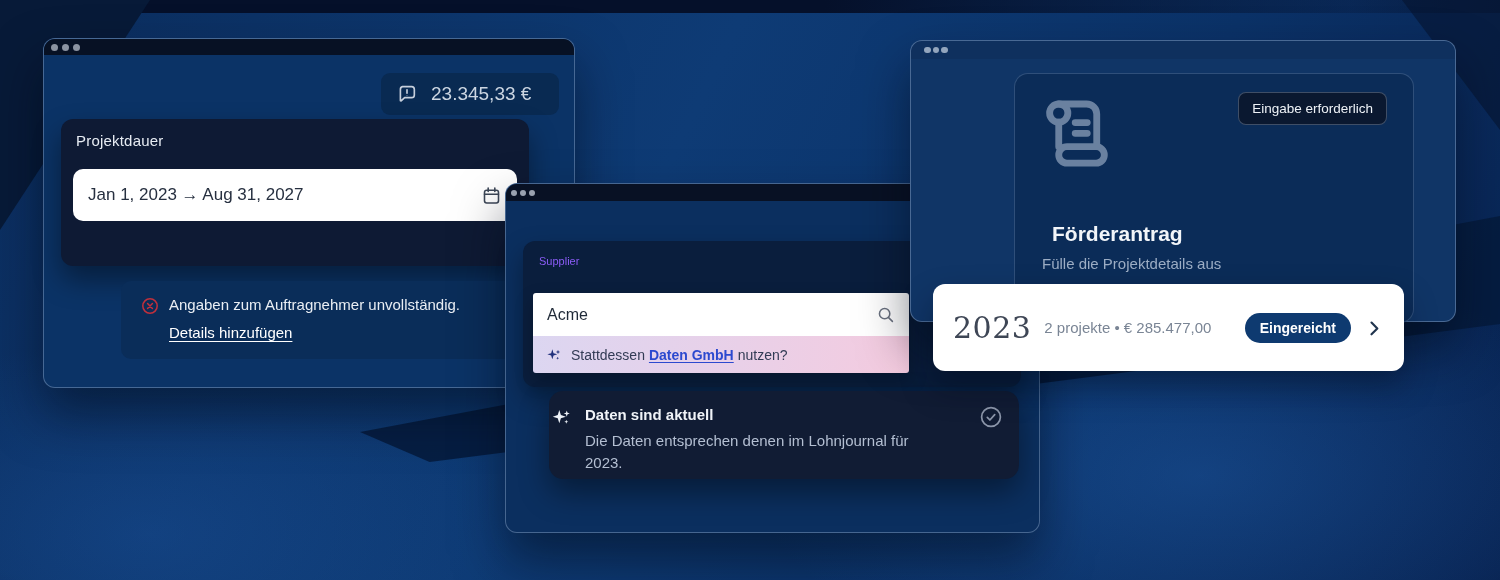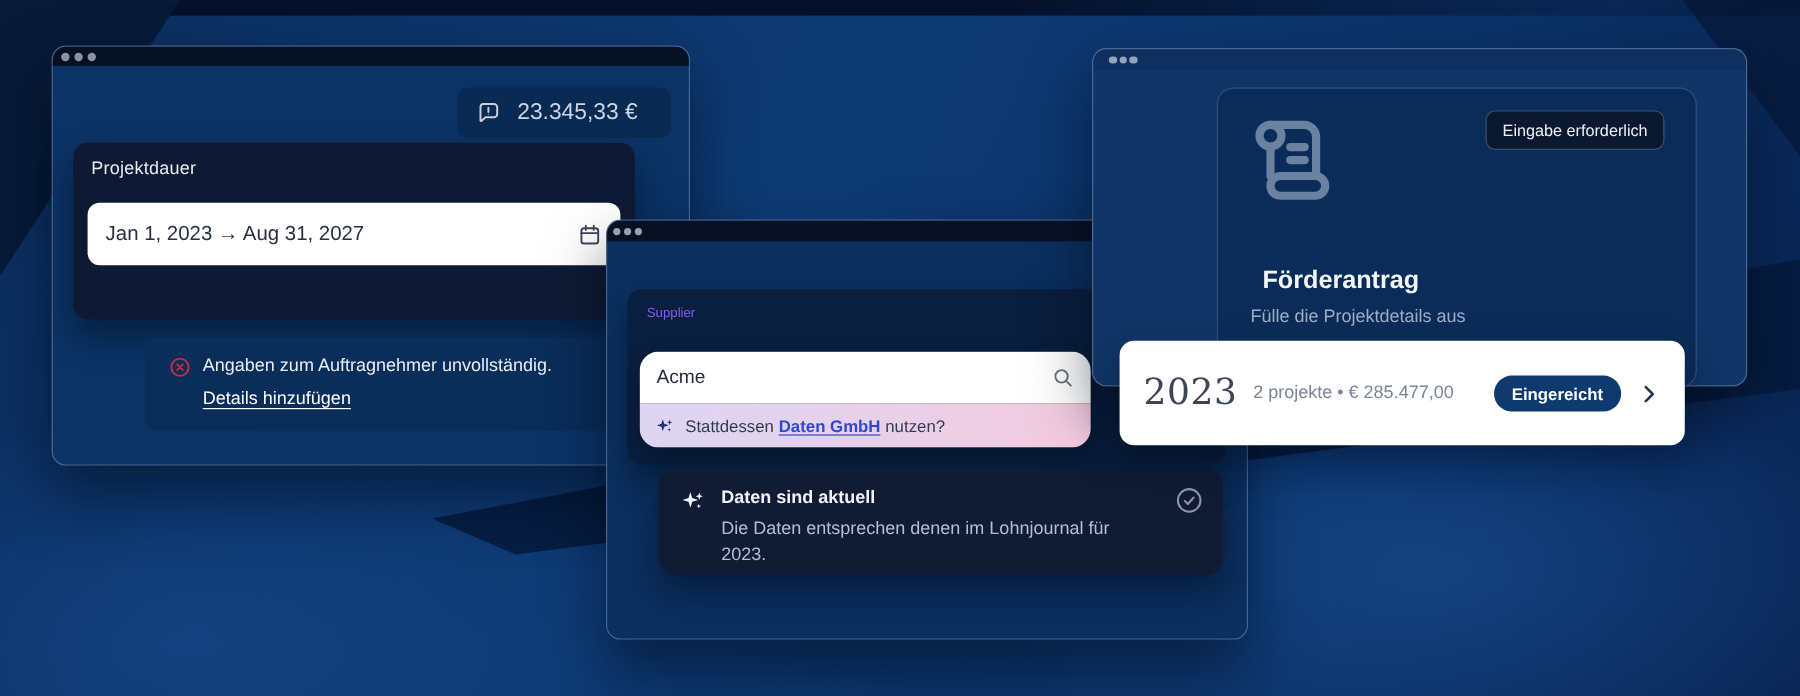--- a/index.html
+++ b/index.html
@@ -62,32 +62,32 @@
     border-radius:10px;padding:15px 18px 0 20px;box-sizing:border-box;}
   .warning-row{display:flex;gap:10px;font-size:15px;color:#e9eef4;align-items:flex-start;}
   .warning-link{display:block;margin:9px 0 0 28px;font-size:15px;color:#fff;text-decoration:underline;
     text-underline-offset:3px;cursor:pointer;}
   .err-red{color:#c0303c;flex:none;display:flex;}
 
   
   .supplier-panel{position:absolute;left:17px;top:57px;width:498px;height:146px;background:#0a1e3d;
     border-radius:12px;box-shadow:0 12px 26px rgba(0,0,0,.35);}
   .supplier-label{position:absolute;left:16px;top:14px;font-size:11px;color:#8b5cf6;}
-  .search-combo{position:absolute;left:10px;top:52px;width:376px;border-radius:16px;overflow:hidden;
+  .search-combo{position:absolute;left:10px;top:52px;width:376px;border-radius:3px;overflow:hidden;
     box-shadow:0 8px 18px rgba(0,0,0,.25);}
   .search-input{height:43px;background:#fff;display:flex;align-items:center;padding:0 14px;
     font-size:16px;color:#1f2937;}
   .search-icon{margin-left:auto;color:#6b7280;display:flex;}
   .suggestion-bar{height:37px;display:flex;align-items:center;gap:9px;padding:0 13px;box-sizing:border-box;
     background:linear-gradient(90deg,#dcd6f1 0%,#e9d0e8 55%,#f4cbdf 100%);font-size:14px;color:#323b55;cursor:pointer;}
   .suggestion-text{display:flex;gap:4px;white-space:nowrap;}
   .suggestion-link{color:#2c49cf;font-weight:600;text-decoration:underline;text-underline-offset:2px;}
   .spark-dark{color:#20307c;display:flex;flex:none;}
   .status-box{position:absolute;left:43px;top:207px;width:470px;height:88px;background:#111c34;
-    border-radius:14px;box-shadow:0 14px 30px rgba(0,0,0,.4);padding:15px 18px 0 18px;box-sizing:border-box;
+    border-radius:14px;box-shadow:0 14px 30px rgba(0,0,0,.4);padding:15px 18px 0 2px;box-sizing:border-box;
     display:flex;gap:13px;}
   .spark-white{color:#eef2f8;display:flex;flex:none;margin-top:1px;}
   .status-title{font-size:15px;font-weight:700;color:#f0f3f8;}
   .status-desc{margin-top:7px;font-size:15px;line-height:1.45;color:#b4bfd2;max-width:352px;}
   .status-seal{position:absolute;right:16px;top:14px;color:#8c96aa;display:flex;}
 
   
   .grant-panel{position:absolute;left:103px;top:32px;width:400px;height:250px;background:#0b2c58;
     border:1px solid rgba(150,180,220,.26);border-radius:14px;box-sizing:border-box;}
   .scroll-ic{position:absolute;left:26px;top:22px;color:#6a81a0;}

